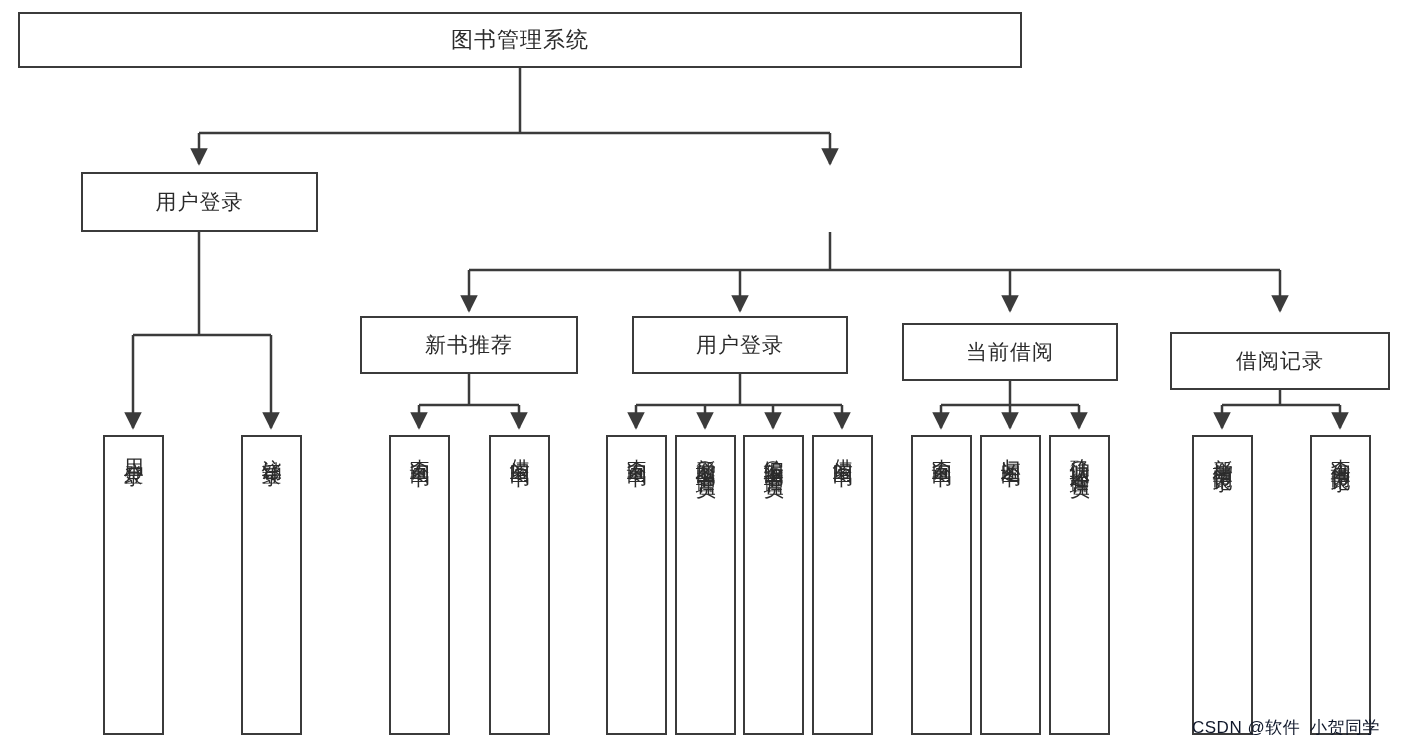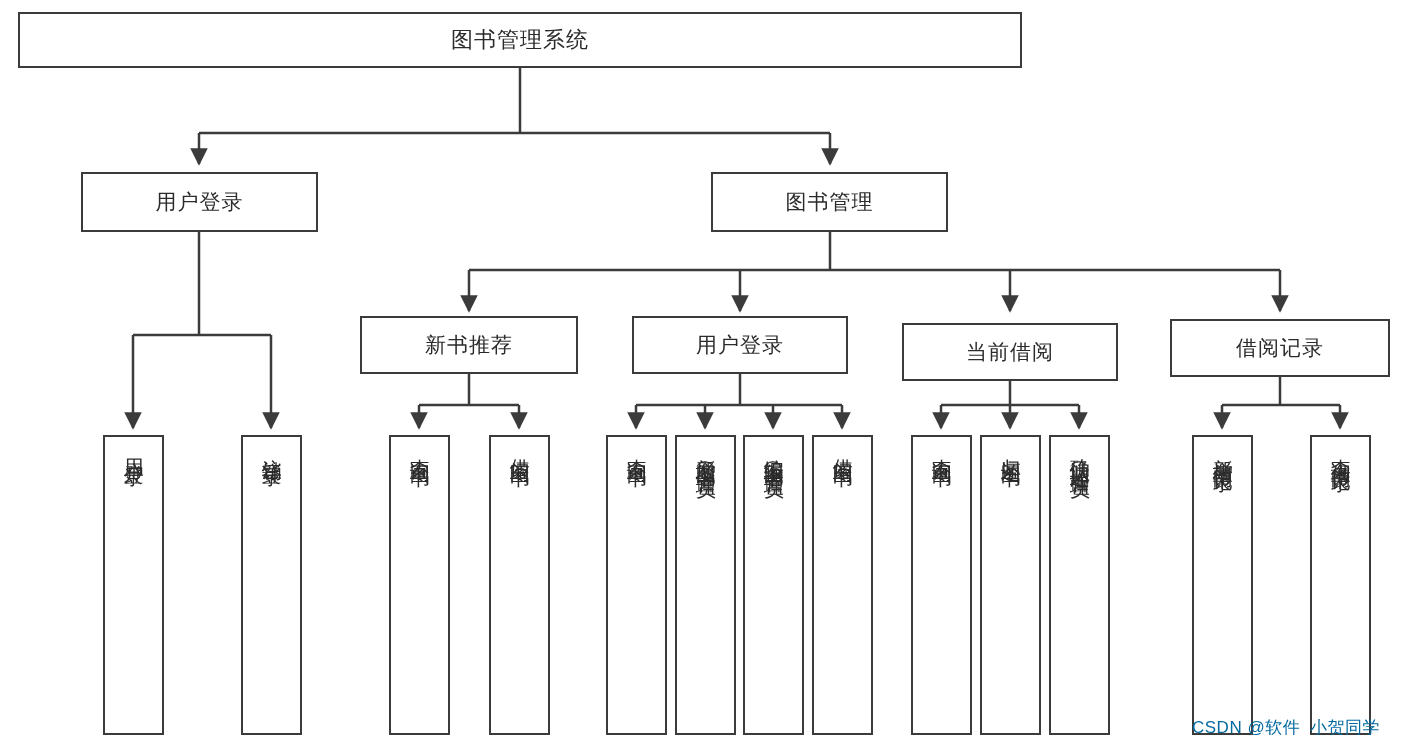--- a/index.html
+++ b/index.html
@@ -58,21 +58,21 @@
     line-height: 1.08;
     letter-spacing: 3px;
     white-space: nowrap;
     color: #2b2b2b;
   }
   .watermark {
     position: absolute;
     left: 1192px;
     top: 716px;
     font-size: 17px;
-    color: #0369a1;
+    color: #0f172a;
     white-space: nowrap;
     letter-spacing: 0.5px;
   }
 </style>
 </head>
 <body>
 
 <div id="diagram">
 
   <svg id="edges" viewBox="0 0 1405 747" width="1405" height="747" xmlns="http://www.w3.org/2000/svg">
@@ -126,37 +126,34 @@
   </svg>
 
   <div class="node horiz root" style="left:18px; top:12px; width:1004px; height:56px;">
     <span>图书管理系统</span>
   </div>
 
   <div class="node horiz" style="left:81px; top:172px; width:237px; height:60px;">
     <span>用户登录</span>
   </div>
 
-  <div class="node horiz" style="left:711px; top:172px; width:237px; height:60px;">
-    <span>图书管理</span>
-  </div>
 
   <div class="node horiz" style="left:360px; top:316px; width:218px; height:58px;">
     <span>新书推荐</span>
   </div>
 
   <div class="node horiz" style="left:632px; top:316px; width:216px; height:58px;">
     <span>用户登录</span>
   </div>
 
   <div class="node horiz" style="left:902px; top:316px; width:216px; height:58px;margin-top:7px;">
     <span>当前借阅</span>
   </div>
 
-  <div class="node horiz" style="left:1170px; top:319px; width:220px; height:58px;">
+  <div class="node horiz" style="left:1170px; top:332px; width:220px; height:58px;">
     <span>借阅记录</span>
   </div>
 
   <div class="node vert" style="left:103px; top:435px; width:61px; height:300px;">
     <span class="vtext">用户登录</span>
   </div>
 
   <div class="node vert" style="left:241px; top:435px; width:61px; height:300px;">
     <span class="vtext">注销登录</span>
   </div>

